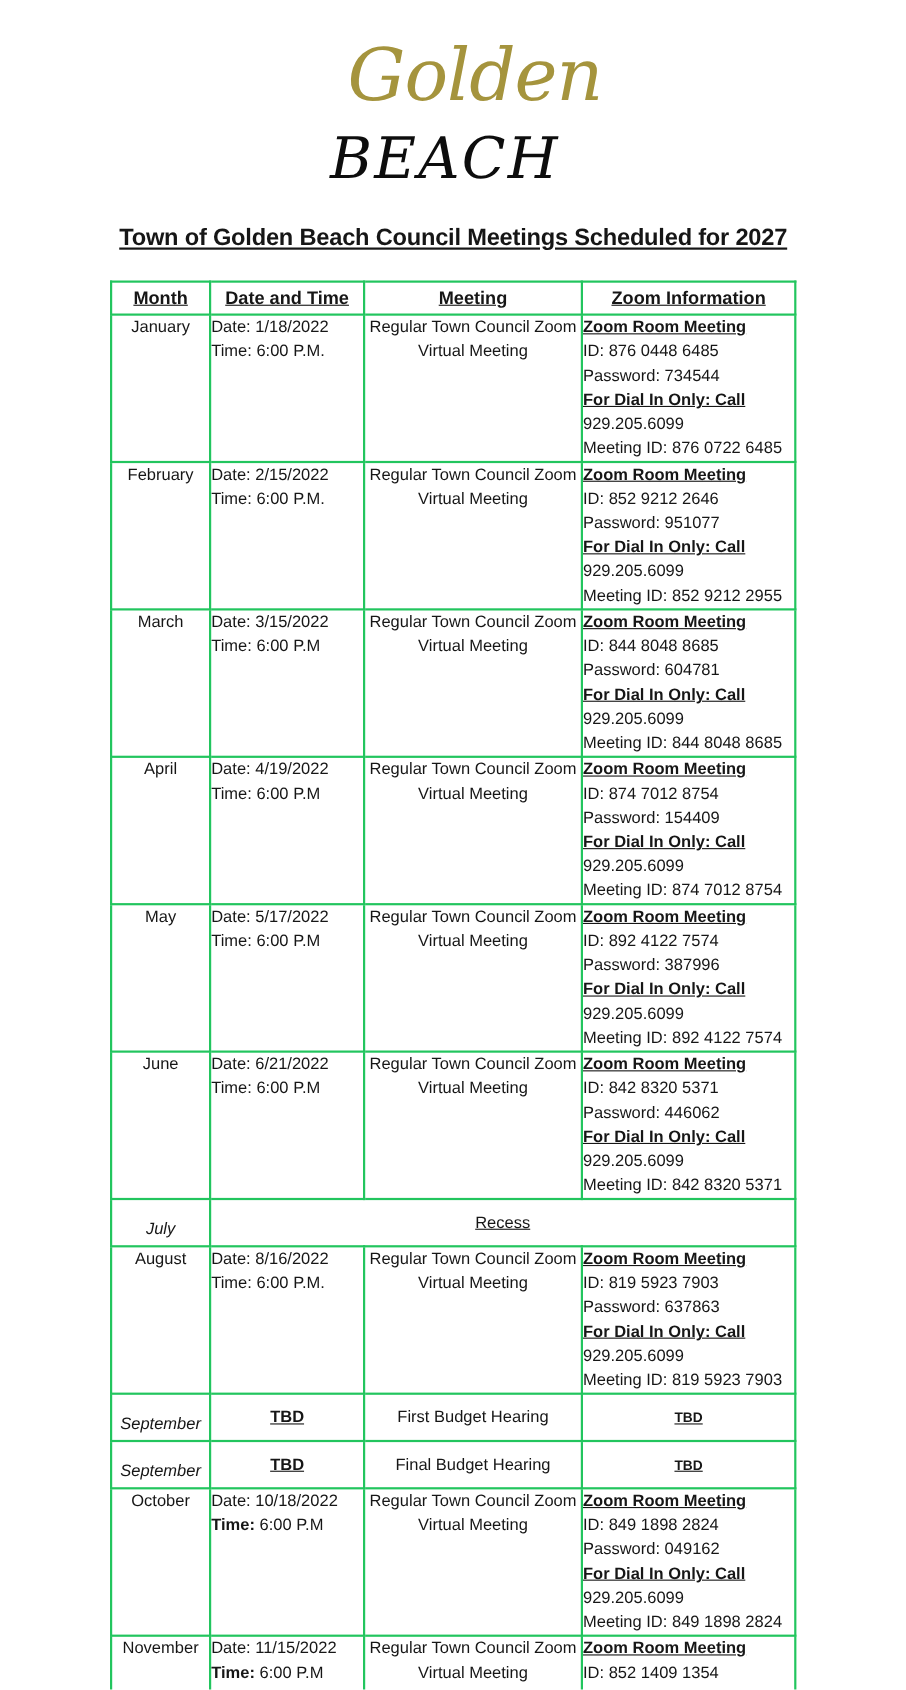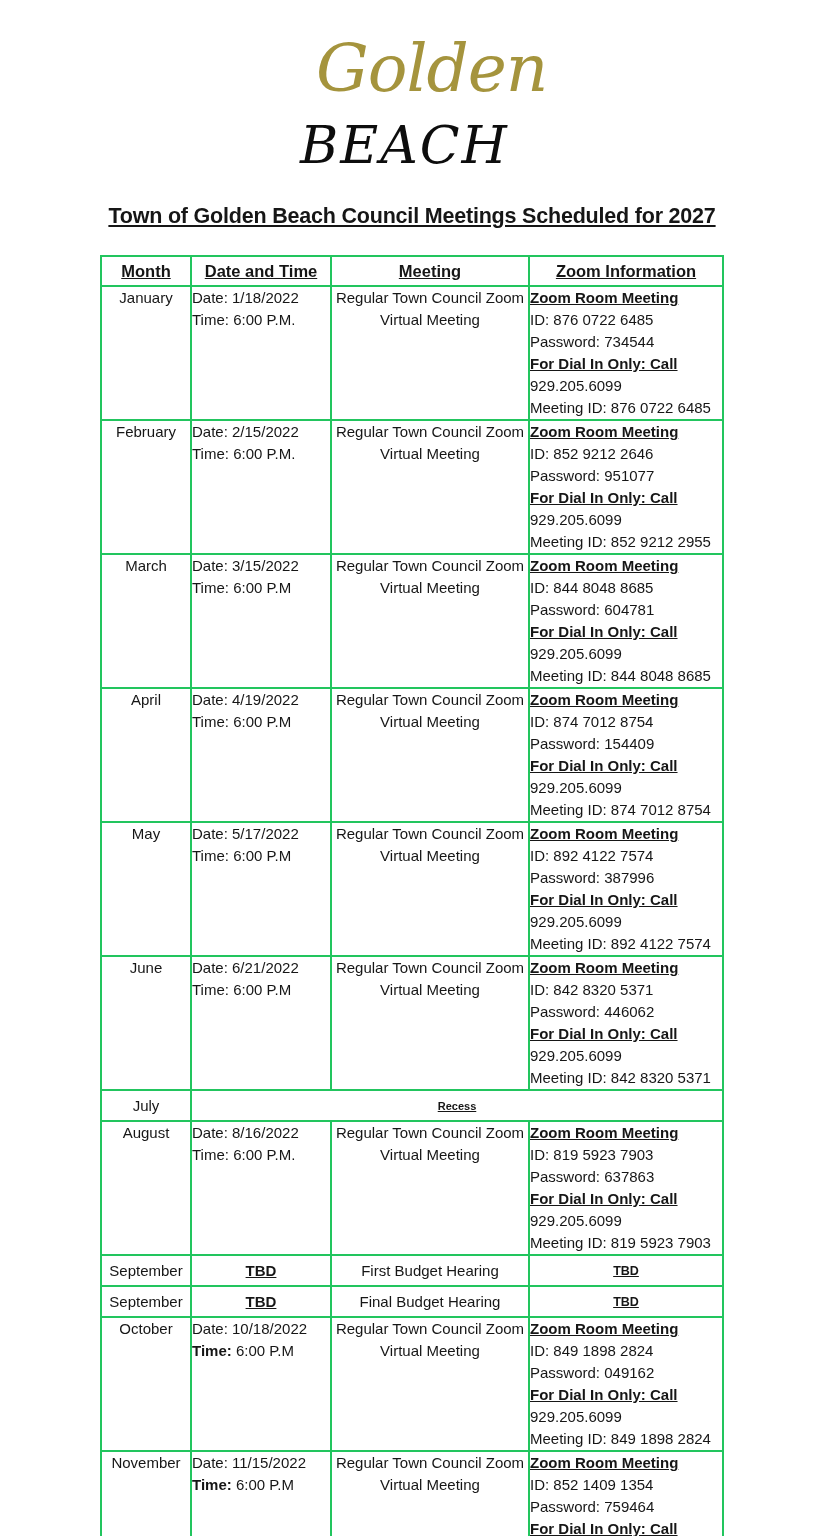--- a/index.html
+++ b/index.html
@@ -64,29 +64,29 @@
   tr.row-short td { height: 29px; vertical-align: middle; }
   .cell-month { text-align: center; padding-top: 6px; }
   .cell-date  { text-align: left; padding-top: 6px; }
   .cell-meet  { text-align: center; padding-top: 6px; margin-left: 16px; }
   .time-line .t-label { font-weight: normal; }
   tr.bold-time .time-line .t-label { font-weight: bold; }
   .cell-zoom { padding: 5px 4px 0 8px; font-size: 13px; line-height: 19.2px; }
   .z-head { font-weight: bold; text-decoration: underline; }
   .cell-recess { text-align: center; vertical-align: middle; }
   .recess-label {
-    font-size: 11px; font-weight: bold;
+    font-size: 15px; font-weight: normal;
     text-decoration: underline;
   }
   .cell-tbd { text-align: center; vertical-align: middle; }
   .tbd-label { font-size: 15px; font-weight: bold; text-decoration: underline; }
   .cell-meet-s { text-align: center; vertical-align: middle; line-height: 1; margin-top: 11px; }
   .cell-tbd-z { text-align: center; vertical-align: middle; }
   .tbd-label-sm { font-size: 12.5px; font-weight: bold; text-decoration: underline; }
-  .row-short .cell-month { padding-top: 0; vertical-align: middle; line-height: 1; }
+  .row-short .cell-month { padding-top: 12px; vertical-align: middle; line-height: 1; font-style: italic; }
 </style>
 </head>
 <body>
 
 <div class="logo">
   <div class="logo-golden" style="color: rgb(165, 148, 61);">Golden</div>
   <div class="logo-beach">BEACH</div>
 </div>
 
 <div class="page-title">Town of Golden Beach Council Meetings Scheduled for 2027</div>
@@ -113,21 +113,21 @@
       <td class="cell-date">
         <div class="date-line">Date: 1/18/2022</div>
         <div class="time-line"><span class="t-label">Time:</span> <span>6:00 P.M.</span></div>
       </td>
       <td class="cell-meet">
         <div>Regular Town Council Zoom</div>
         <div>Virtual Meeting</div>
       </td>
       <td class="cell-zoom">
         <div class="z-head">Zoom Room Meeting</div>
-        <div>ID: 876 0722 6485</div>
+        <div>ID: 876 0448 6485</div>
         <div>Password:  734544</div>
         <div class="z-head">For Dial In Only: Call</div>
         <div>929.205.6099</div>
         <div>Meeting ID: 876 0722 6485</div>
       </td>
     </tr>
 
     <tr class="row-tall">
       <td class="cell-month">February</td>
       <td class="cell-date">

